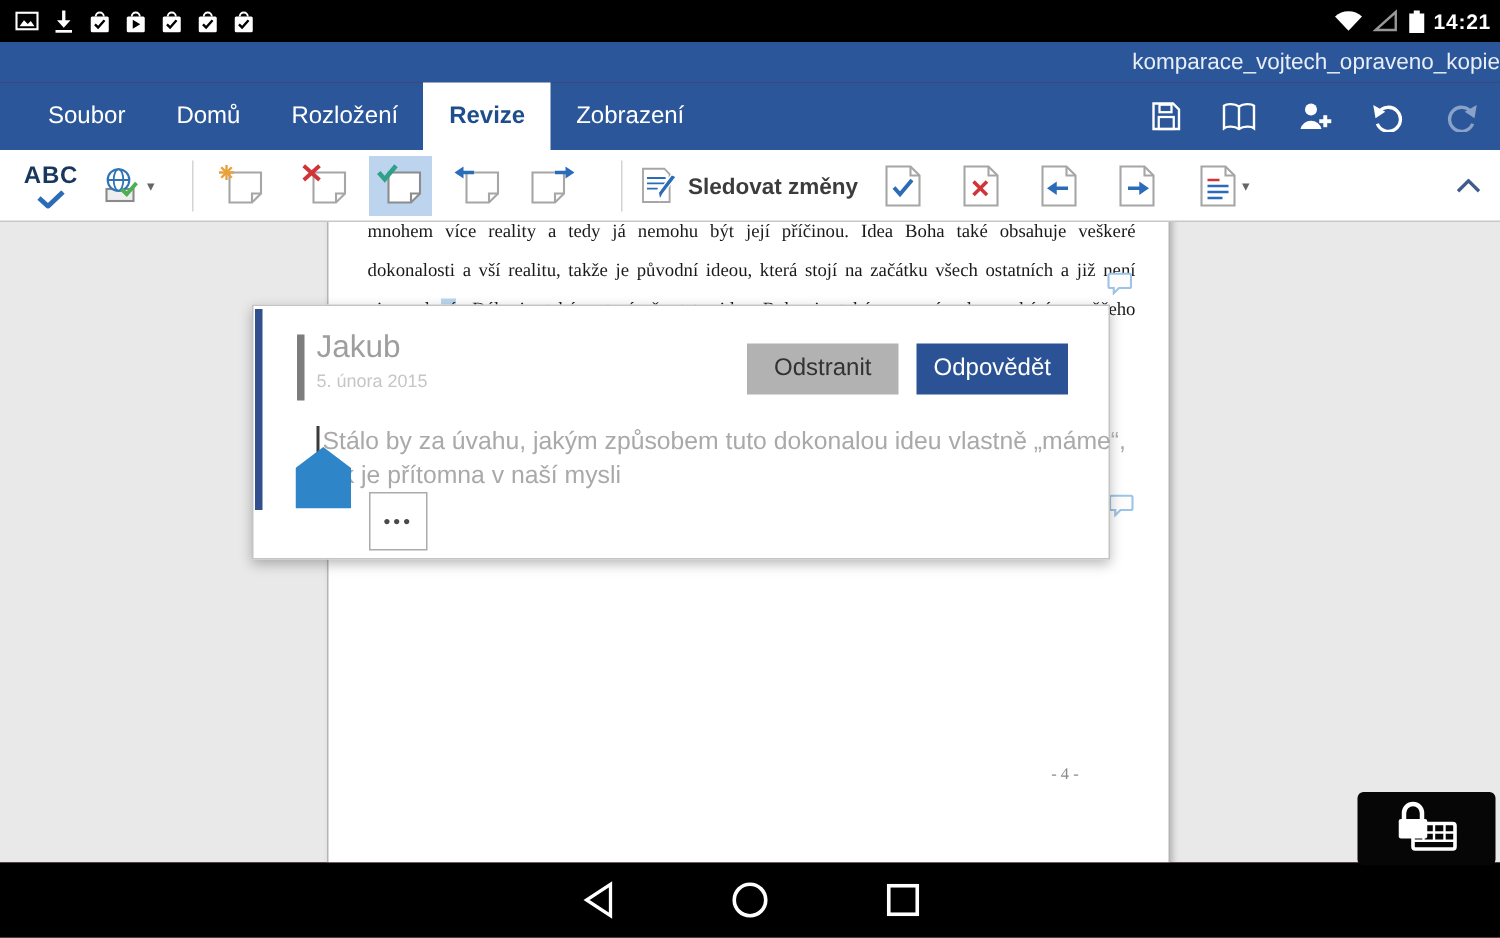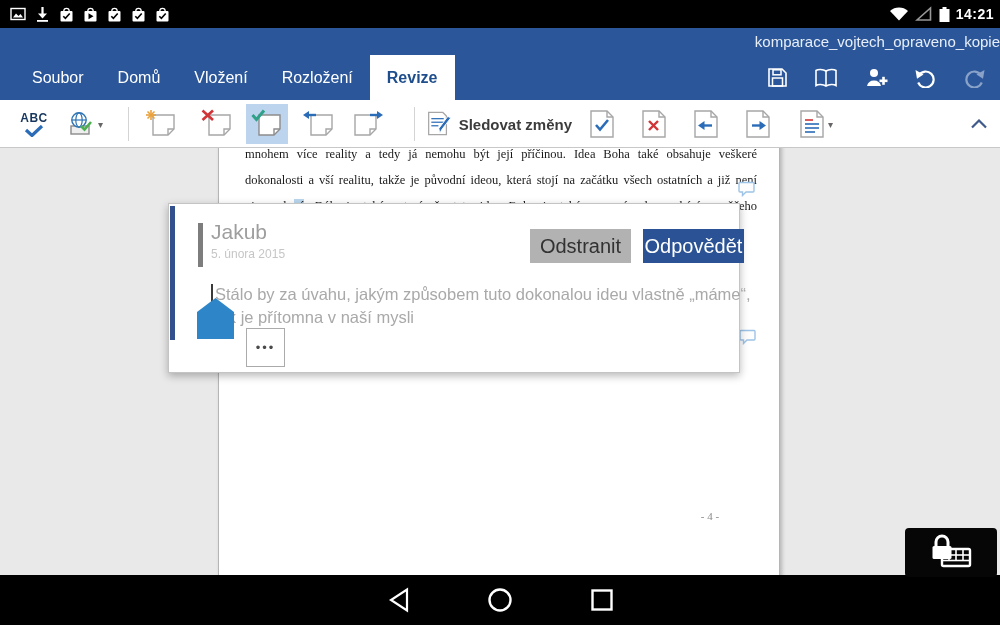--- a/index.html
+++ b/index.html
@@ -49,21 +49,21 @@
   .bubble { position:absolute; width:17px; height:16px; }
 
   
   .popup { position:absolute; left:168px; top:55px; width:572px; height:170px; background:#fff;
     border:1px solid #c4c4c4; box-shadow:0 3px 8px rgba(0,0,0,.28); }
   .popup-strip { position:absolute; left:1px; top:2px; width:5px; height:134px; background:#33508e; }
   .author-bar { position:absolute; left:29px; top:19px; width:5px; height:44px; background:#7d7d7d; }
   .author-name { position:absolute; left:42px; top:16px; font-size:21px; color:#9e9e9e; }
   .author-date { position:absolute; left:42px; top:43px; font-size:12px; color:#c6c6c6; }
   .btn { position:absolute; top:25px; width:101px; height:34px; display:flex; align-items:center;
-    justify-content:center; font-size:20px; cursor:pointer;margin-left:32px; }
+    justify-content:center; font-size:16px; cursor:pointer; }
   .btn-delete { left:329px; background:#b2b2b2; color:#323232; }
   .btn-reply { left:442px; background:#2a5294; color:#fff; }
   .comment-cursor { position:absolute; left:42px; top:80px; width:2px; height:22px; background:#3a3a3a; }
   .comment-line { position:absolute; left:46px; font-size:16.5px; color:#a9a9a9; white-space:nowrap; }
   .cl1 { top:81px;text-align:right; } .cl2 { top:104px; }
   .drag-handle { position:absolute; left:28px; top:94px; width:37px; height:41px; }
   .more-btn { position:absolute; left:77px; top:124px; width:39px; height:39px; background:#fff;
     border:1px solid #ababab; display:flex; align-items:center; justify-content:center;
     color:#4a4a4a; font-size:13px; letter-spacing:2px; cursor:pointer; }
 
@@ -138,27 +138,27 @@
   </div>
 
   <div class="tab-bar">
     <div class="tab">
         <span>Soubor</span>
       </div>
     <div class="tab">
         <span>Domů</span>
       </div>
     <div class="tab">
-        <span>Vložení</span>
-      </div>
-    <div class="tab">
         <span>Rozložení</span>
       </div>
     <div class="tab active">
         <span>Revize</span>
+      </div>
+    <div class="tab">
+        <span>Zobrazení</span>
       </div>
 
     <div class="tab-actions">
       <svg width="21" height="21" viewBox="0 0 21 21">
           <path d="M2,2 H15 L19,6 V19 H2 Z" fill="none" stroke="#fff" stroke-width="1.6"></path>
           <rect x="6" y="2.8" width="8" height="5" fill="none" stroke="#fff" stroke-width="1.5"></rect>
           <rect x="5.5" y="11" width="10" height="8" fill="none" stroke="#fff" stroke-width="1.5"></rect>
         </svg>
       <svg width="24" height="20" viewBox="0 0 24 20">
           <path d="M12,3 C9,1 4,1 2,2.5 V17.5 C4,16 9,16 12,18 C15,16 20,16 22,17.5 V2.5 C20,1 15,1 12,3 Z" fill="none" stroke="#fff" stroke-width="1.6"></path>
@@ -178,21 +178,21 @@
           <path d="M18,7 A8,8 0 1 0 18.8,14.5" fill="none" stroke="#8aa2c8" stroke-width="2.2"></path>
           <polygon points="21.5,2 13.5,6.5 20,10.8" fill="#8aa2c8"></polygon>
         </svg>
     </div>
   </div>
 
   <div class="ribbon">
 
     <div class="rb" style="left:14px; width:40px;">
       <div style="display:flex; flex-direction:column; align-items:center;">
-        <span style="font-size:12px; font-weight:bold; color:#17375e; letter-spacing:.5px;">ABC</span>
+        <span style="font-size:16px; font-weight:bold; color:#17375e; letter-spacing:.5px;">ABC</span>
         <svg width="20" height="12" viewBox="0 0 20 12">
             <path d="M2,5 L8,10.5 L18,1" fill="none" stroke="#2b6cb8" stroke-width="3.2"></path>
           </svg>
       </div>
     </div>
 
     <div class="rb" style="left:60px; width:50px;">
       <svg width="28" height="28" viewBox="0 0 28 28">
         <rect x="4" y="16" width="18" height="8" fill="#eee" stroke="#8a8a8a" stroke-width="1.4"></rect>
         <circle cx="12" cy="10" r="7.2" fill="#fff" stroke="#2e74b5" stroke-width="1.4"></circle>

